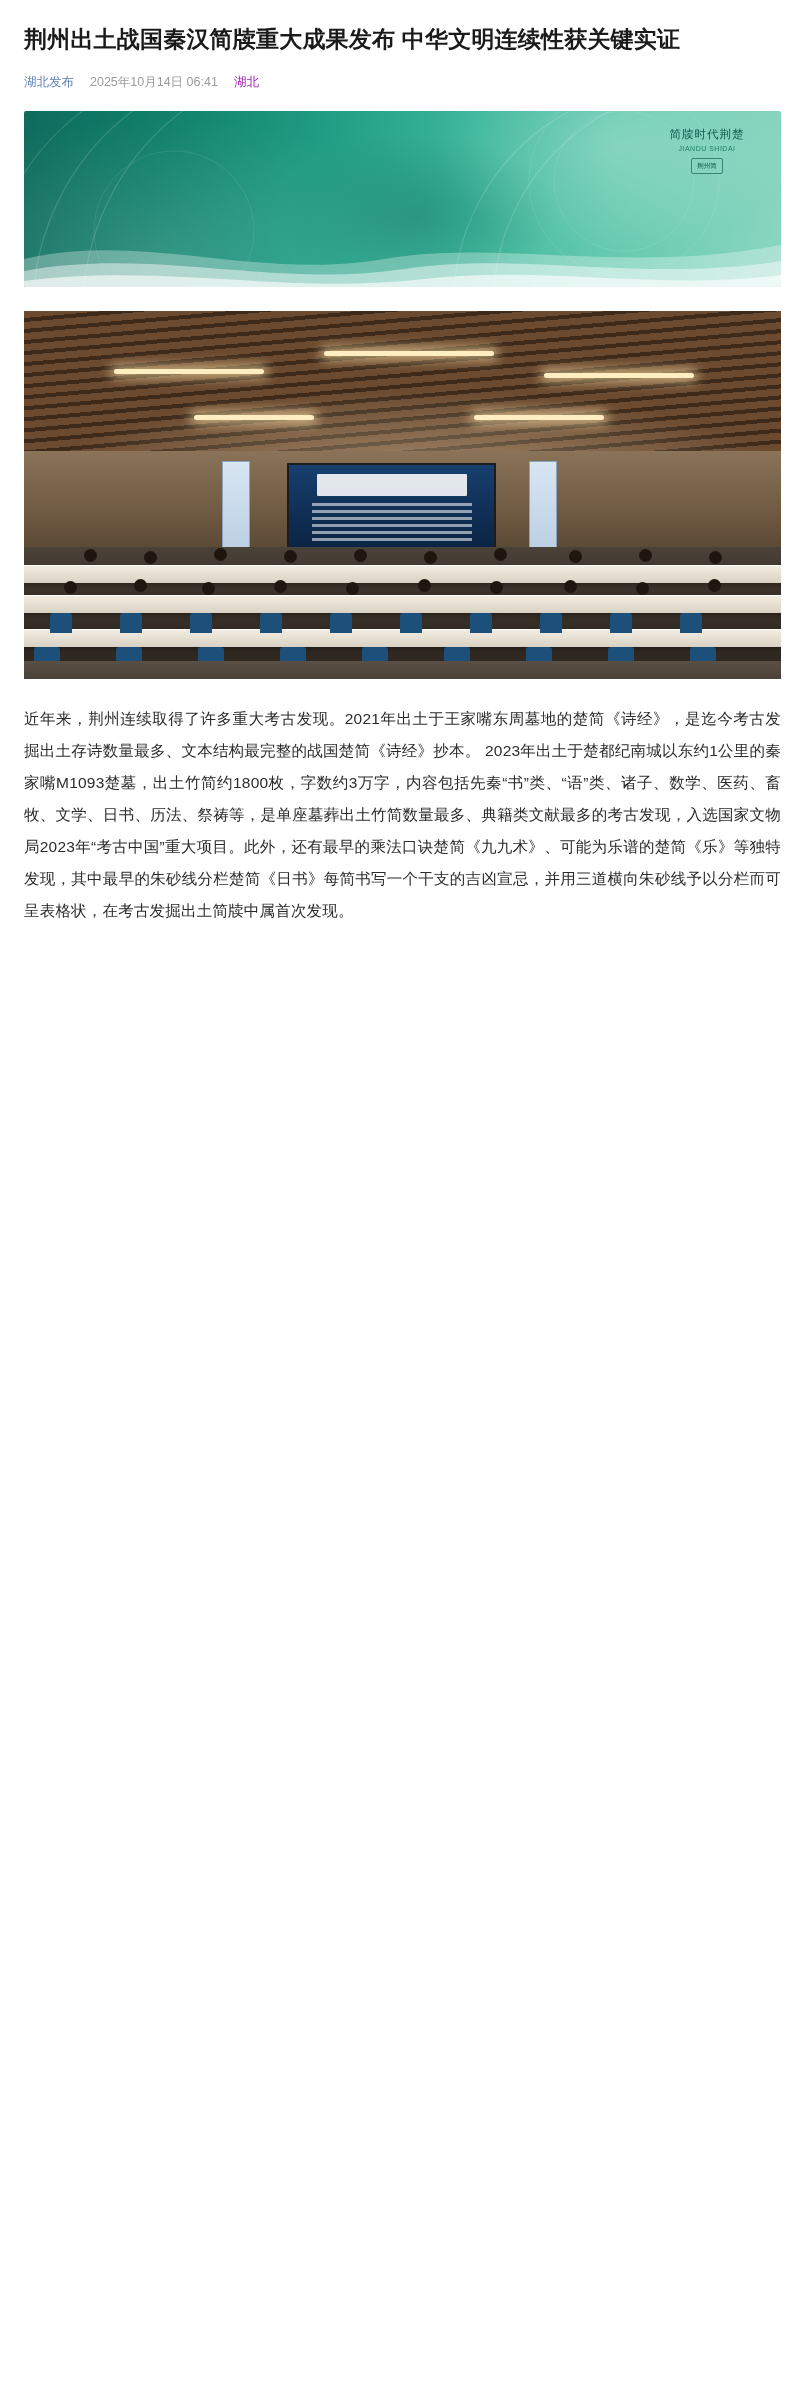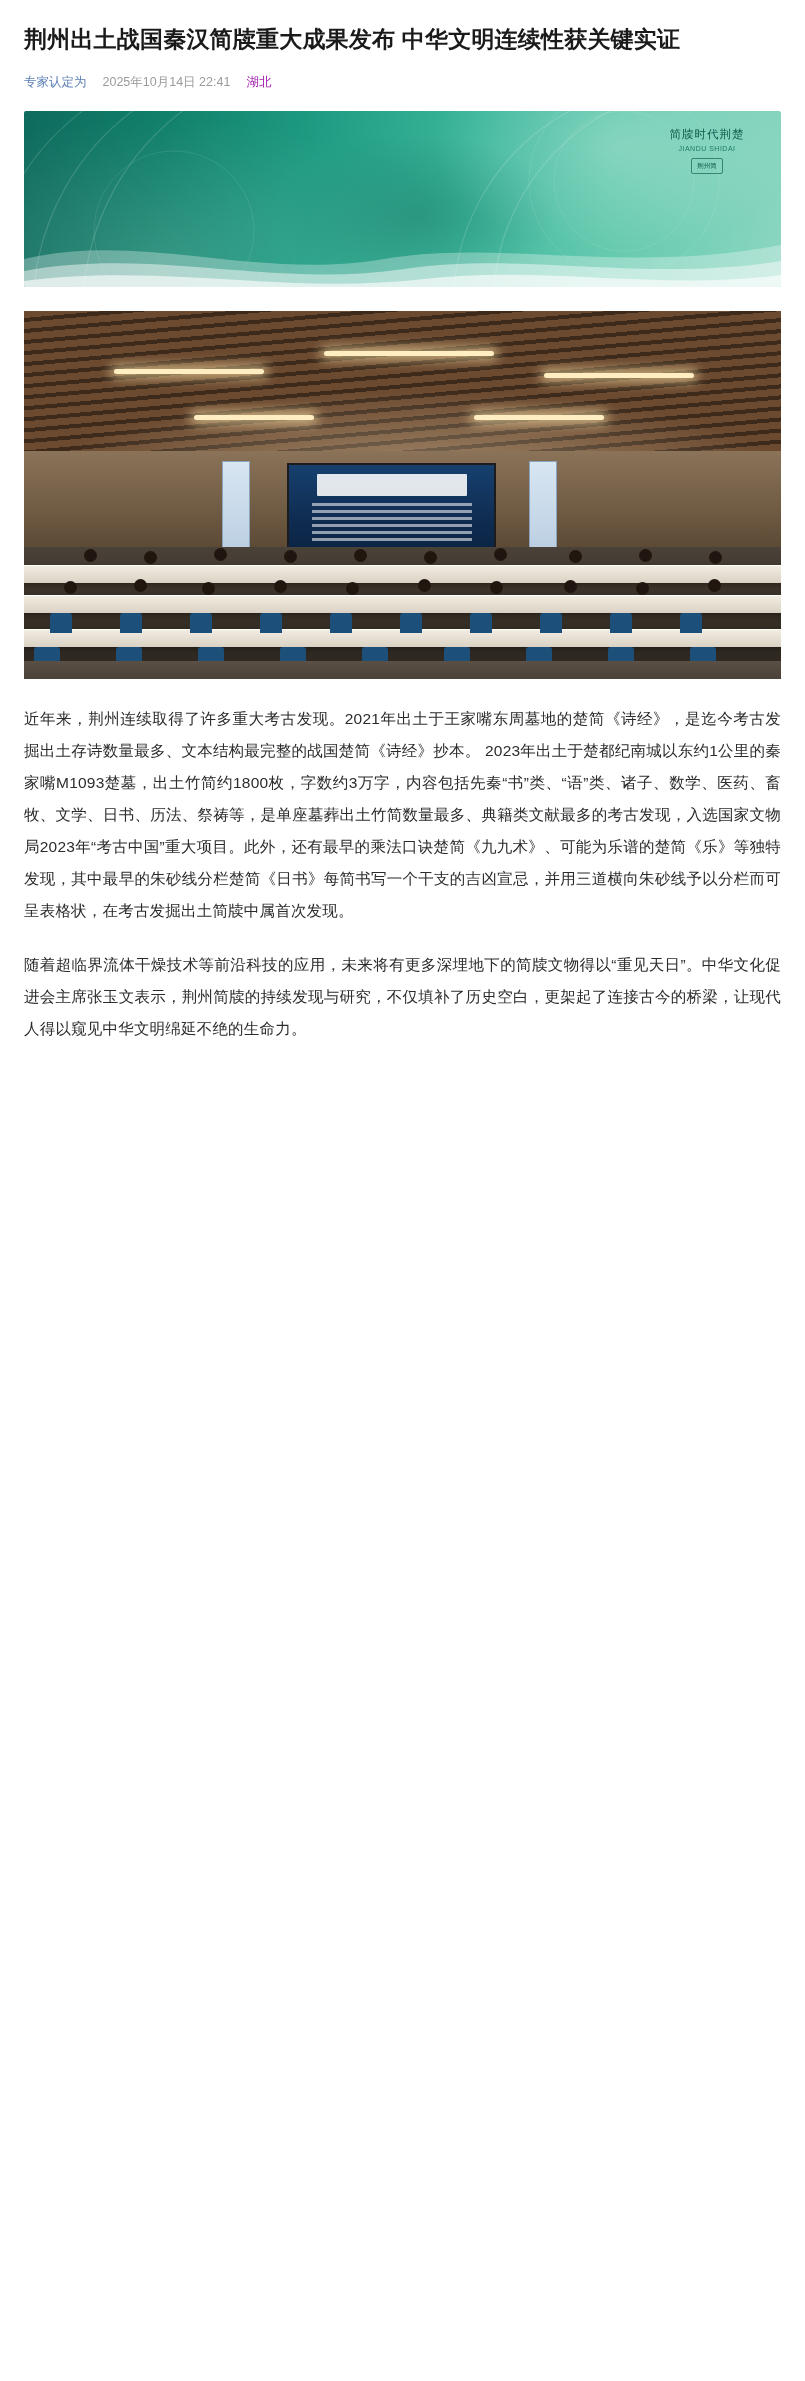--- a/index.html
+++ b/index.html
@@ -226,22 +226,22 @@
   }
 </style>
 </head>
 <body>
 
 <div class="page">
 
   <h1 class="article-title">荆州出土战国秦汉简牍重大成果发布 中华文明连续性获关键实证</h1>
 
   <div class="meta-row">
-    <span class="meta-source">专家认定为</span>
-    <span class="meta-time">2025年10月14日 22:41</span>
+    <span class="meta-source">湖北发布</span>
+    <span class="meta-time">2025年10月14日 06:41</span>
     <span class="meta-region">湖北</span>
   </div>
 
   <div class="hero">
     <svg class="hero-arcs" viewBox="0 0 757 176" preserveAspectRatio="none">
       <g fill="none" stroke="rgba(255,255,255,0.28)" stroke-width="1.2">
         <path d="M -40 176 A 250 250 0 0 1 280 -40"></path>
         <path d="M 10 176 A 250 250 0 0 1 330 -40"></path>
         <path d="M 60 176 A 250 250 0 0 1 380 -40"></path>
         <path d="M 430 176 A 220 220 0 0 1 700 -20"></path>
@@ -341,15 +341,14 @@
         <div class="chair-back" style="left:502px; top:100px; width:26px; height:24px;"></div>
         <div class="chair-back" style="left:584px; top:100px; width:26px; height:24px;"></div>
         <div class="chair-back" style="left:666px; top:100px; width:26px; height:24px;"></div>
       </div>
 
       <div class="floor"></div>
     </div>
   </figure>
 
   <p class="body">近年来，荆州连续取得了许多重大考古发现。2021年出土于王家嘴东周墓地的楚简《诗经》，是迄今考古发掘出土存诗数量最多、文本结构最完整的战国楚简《诗经》抄本。 2023年出土于楚都纪南城以东约1公里的秦家嘴M1093楚墓，出土竹简约1800枚，字数约3万字，内容包括先秦“书”类、“语”类、诸子、数学、医药、畜牧、文学、日书、历法、祭祷等，是单座墓葬出土竹简数量最多、典籍类文献最多的考古发现，入选国家文物局2023年“考古中国”重大项目。此外，还有最早的乘法口诀楚简《九九术》、可能为乐谱的楚简《乐》等独特发现，其中最早的朱砂线分栏楚简《日书》每简书写一个干支的吉凶宣忌，并用三道横向朱砂线予以分栏而可呈表格状，在考古发掘出土简牍中属首次发现。</p>
-  <p class="body">随着超临界流体干燥技术等前沿科技的应用，未来将有更多深埋地下的简牍文物得以“重见天日”。中华文化促进会主席张玉文表示，荆州简牍的持续发现与研究，不仅填补了历史空白，更架起了连接古今的桥梁，让现代人得以窥见中华文明绵延不绝的生命力。</p>
 
 </div>
 
 </body></html>

